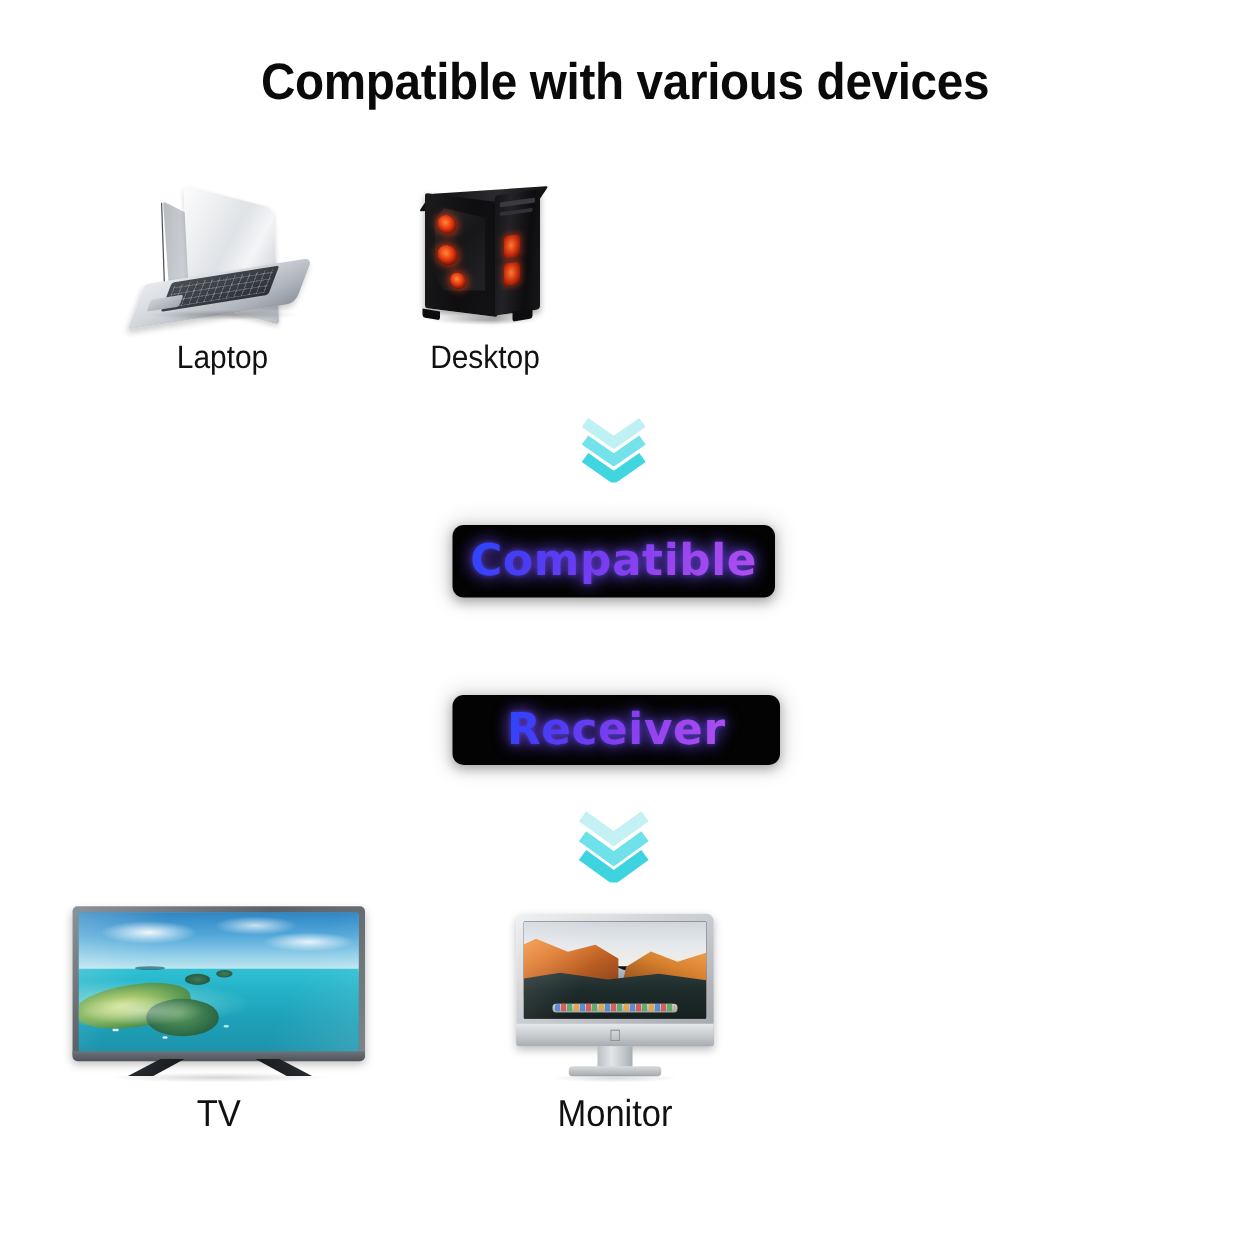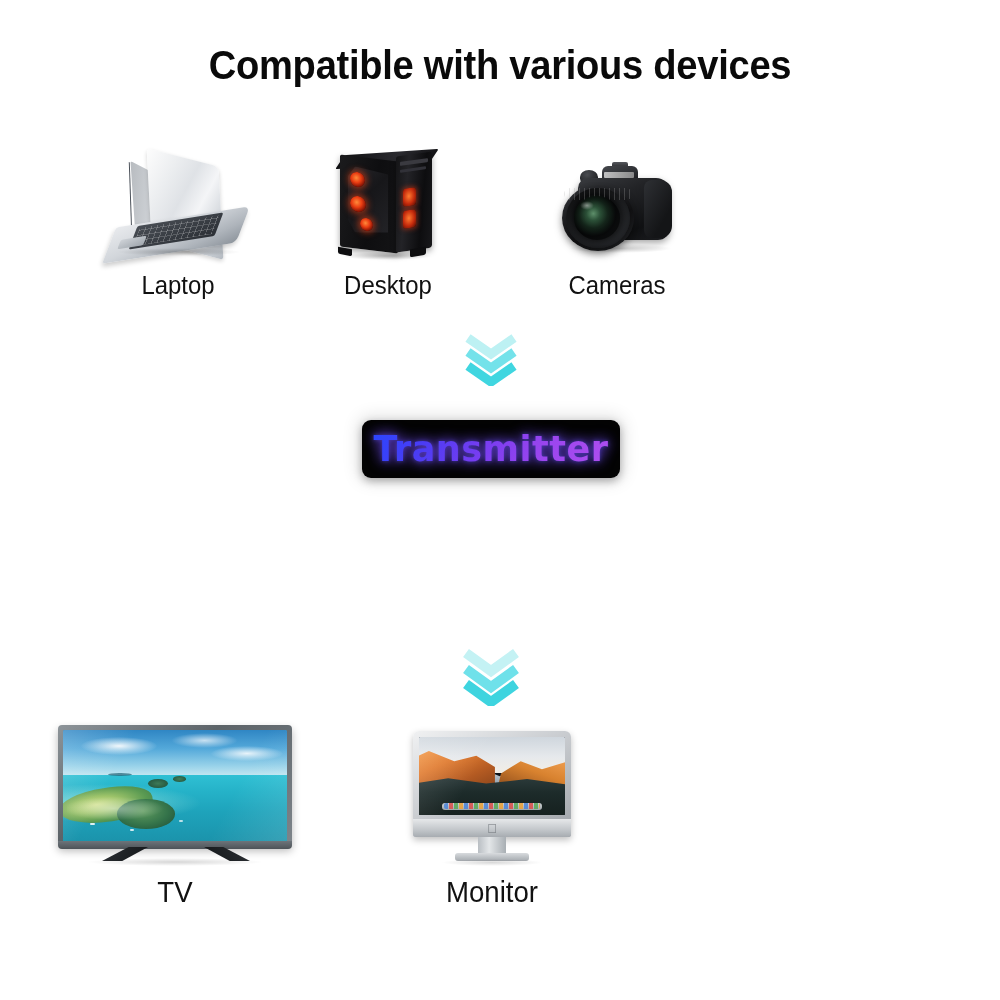--- a/index.html
+++ b/index.html
@@ -494,53 +494,37 @@
         <div class="ff1"></div>
         <div class="ff2"></div>
         <div class="footL"></div>
         <div class="footR"></div>
         <div class="shadow"></div>
       </div>
     </div>
     <div class="cap">Desktop</div>
   </div>
 
-  <div class="cell" style="left:527px;top:150px;width:180px;">
-    <div class="art">
-      <div class="cam">
-        <div class="hotshoe"></div>
-        <div class="prism"></div>
-        <div class="mode"></div>
-        <div class="body"></div>
-        <div class="grip"></div>
-        <div class="brand"></div>
-        <div class="lensring"></div>
-        <div class="lens"></div>
-        <div class="ringtick"></div>
-        <div class="lensglass"></div>
-        <div class="lenshl"></div>
-        <div class="shadow"></div>
-      </div>
-    </div>
-    <div class="cap">Cameras</div>
-  </div>
 
 
   <div class="chev" style="left:446px;top:334px;height:52px;">
     <svg width="90" height="52" viewBox="0 0 90 52" aria-hidden="true">
       <polyline points="22,4 45,20 68,4" fill="none" stroke="#bdf1f3" stroke-width="9" stroke-linecap="butt" stroke-linejoin="miter"></polyline>
       <polyline points="22,18 45,34 68,18" fill="none" stroke="#74e2ea" stroke-width="9" stroke-linecap="butt" stroke-linejoin="miter"></polyline>
       <polyline points="22,32 45,48 68,32" fill="none" stroke="#40d6e0" stroke-width="9" stroke-linecap="butt" stroke-linejoin="miter"></polyline>
     </svg>
   </div>
 
   <div class="lblbox" id="transmitter-box">
-    <span class="txt">Transmitter</span>
-  </div>
-
+    <span class="txt">Compatible</span>
+  </div>
+
+  <div class="lblbox" id="receiver-box">
+    <span class="txt">Receiver</span>
+  </div>
 
   <div class="chev" style="left:446px;top:648px;height:58px;">
     <svg width="90" height="58" viewBox="0 0 90 58" aria-hidden="true">
       <polyline points="20,5 45,23 70,5" fill="none" stroke="#c4f2f4" stroke-width="10" stroke-linecap="butt" stroke-linejoin="miter"></polyline>
       <polyline points="20,21 45,39 70,21" fill="none" stroke="#6fe1ea" stroke-width="10" stroke-linecap="butt" stroke-linejoin="miter"></polyline>
       <polyline points="20,36 45,54 70,36" fill="none" stroke="#3ed4df" stroke-width="10" stroke-linecap="butt" stroke-linejoin="miter"></polyline>
     </svg>
   </div>
 
   <div class="cell" style="left:58px;top:725px;width:234px;">

